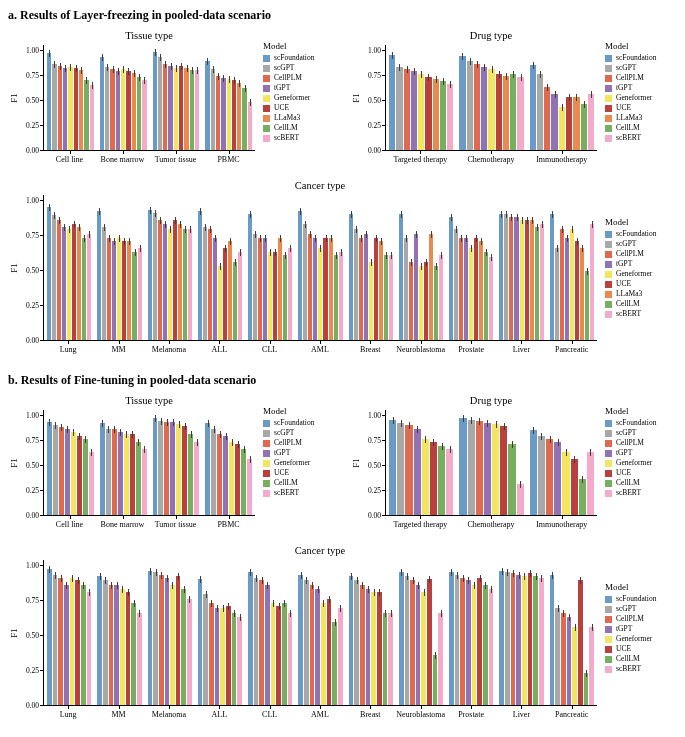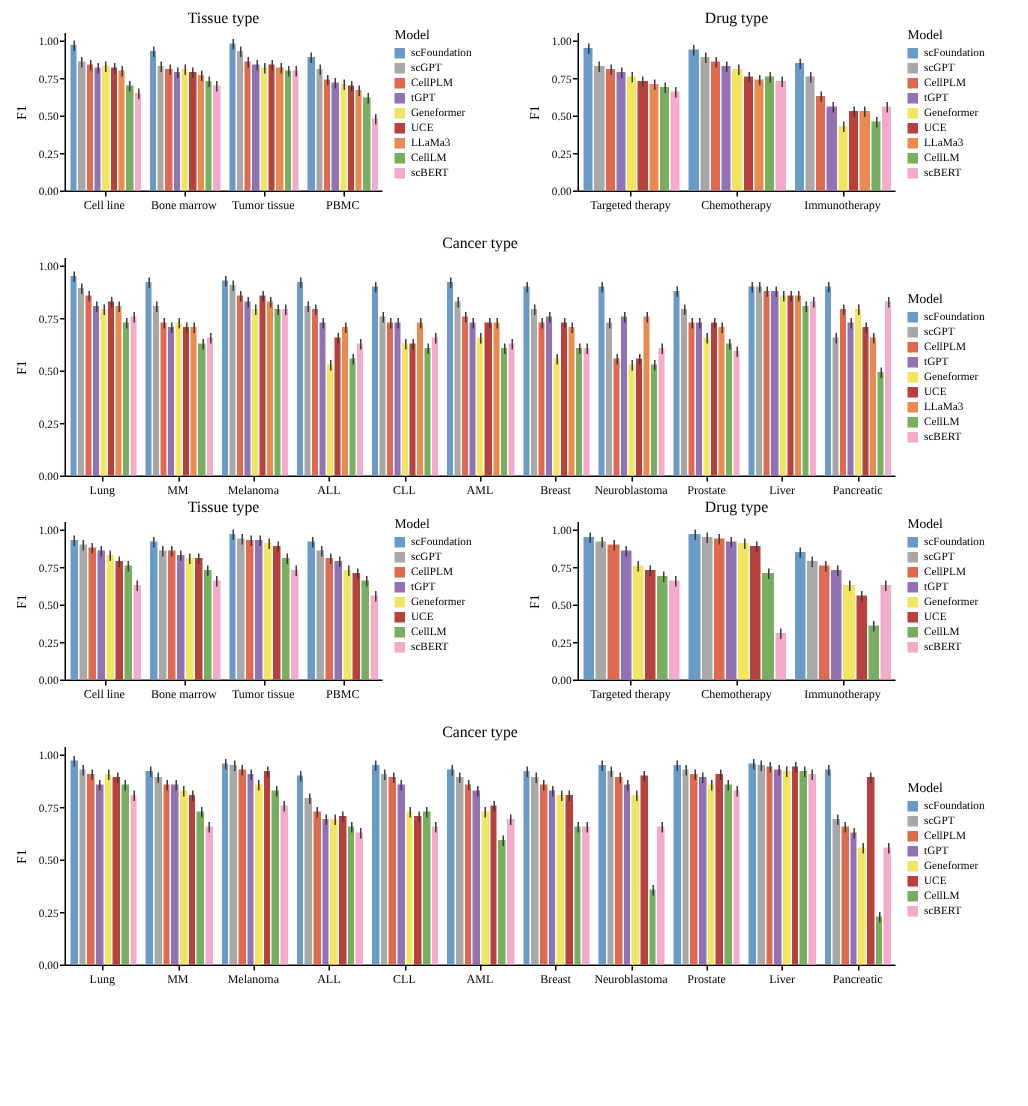--- a/index.html
+++ b/index.html
@@ -43,20 +43,21 @@
   .legend-items { display: flex; flex-direction: column; gap: 2px; }
   .legend-item { display: flex; align-items: center; gap: 4px; }
   .swatch { width: 7px; height: 7px; flex-shrink: 0; display: inline-block; }
   .lname { font-size: 7.5px; line-height: 8px; white-space: nowrap; }
 </style>
 </head>
 <body>
 
 <div class="figure">
 
+  <div class="panel-title">a. Results of Layer-freezing in pooled-data scenario</div>
 
   <div class="row-half">
 
     <div class="chart">
       <div class="chart-main-row">
         <div class="ylabel-col" style="height: 106px;">
             <span>F1</span>
           </div>
         <div class="yaxis" style="height: 106px;">
             <div class="ymark" style="bottom: 100px;"></div>
@@ -794,20 +795,21 @@
               <div class="legend-item">
                 <span class="swatch" style="background: rgb(243, 170, 203);"></span>
                 <span class="lname">scBERT</span>
               </div>
             </div>
         </div>
       </div>
     </div>
   </div>
 
+  <div class="panel-title second">b. Results of Fine-tuning in pooled-data scenario</div>
 
   <div class="row-half">
 
     <div class="chart">
       <div class="chart-main-row">
         <div class="ylabel-col" style="height: 106px;">
             <span>F1</span>
           </div>
         <div class="yaxis" style="height: 106px;">
             <div class="ymark" style="bottom: 100px;"></div>

